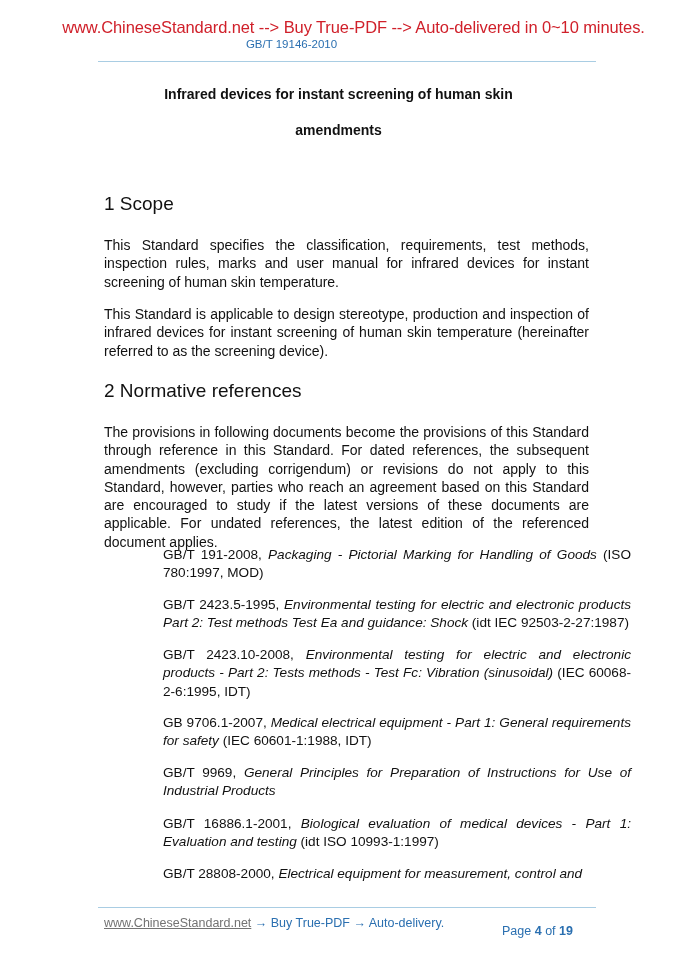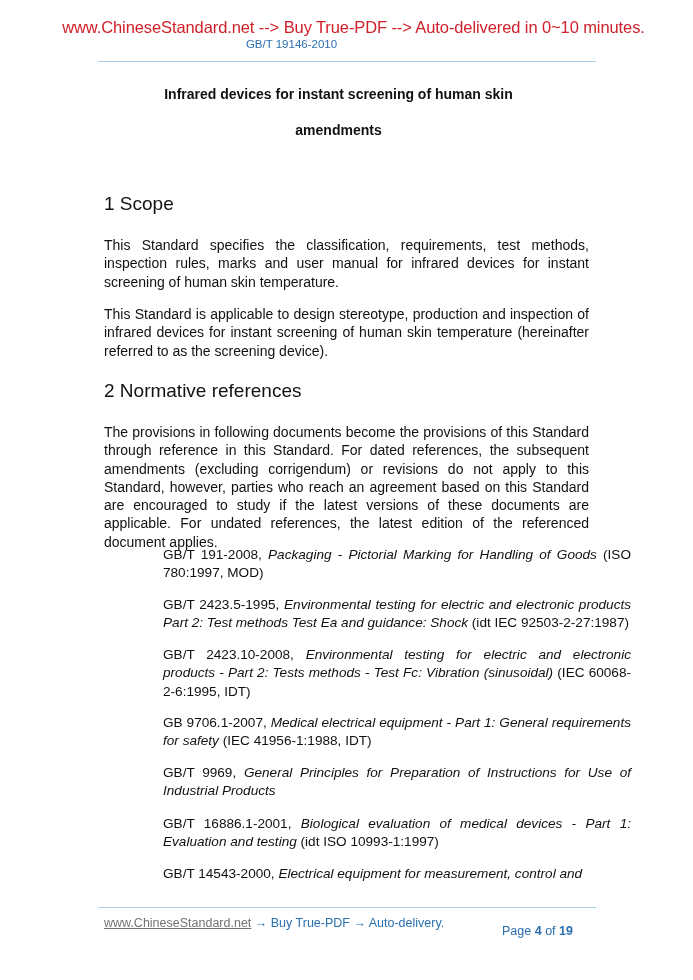--- a/index.html
+++ b/index.html
@@ -55,34 +55,34 @@
   <span>(idt IEC 92503-2-27:1987)</span>
 </div>
 <div class="ref" style="top:646px">
   <span>GB/T 2423.10-2008,</span>
   <i>Environmental testing for electric and electronic products - Part 2: Tests methods - Test Fc: Vibration (sinusoidal)</i>
   <span>(IEC 60068-2-6:1995, IDT)</span>
 </div>
 <div class="ref" style="top:714px">
   <span>GB 9706.1-2007,</span>
   <i>Medical electrical equipment - Part 1: General requirements for safety</i>
-  <span>(IEC 41956-1:1988, IDT)</span>
+  <span>(IEC 60601-1:1988, IDT)</span>
 </div>
 <div class="ref" style="top:764px">
   <span>GB/T 9969,</span>
   <i>General Principles for Preparation of Instructions for Use of Industrial Products</i>
   <span></span>
 </div>
 <div class="ref" style="top:815px">
   <span>GB/T 16886.1-2001,</span>
   <i>Biological evaluation of medical devices - Part 1: Evaluation and testing</i>
   <span>(idt ISO 10993-1:1997)</span>
 </div>
 <div class="ref" style="top:865px">
-  <span>GB/T 14543-2000,</span>
+  <span>GB/T 28808-2000,</span>
   <i>Electrical equipment for measurement, control and</i>
   <span></span>
 </div>
 
 <div class="hline bottom"></div>
 <div class="footer">
   <a>www.ChineseStandard.net</a><span> → Buy True-PDF → Auto-delivery.</span>
 </div>
 <div class="page-info">
   <span>Page</span>

